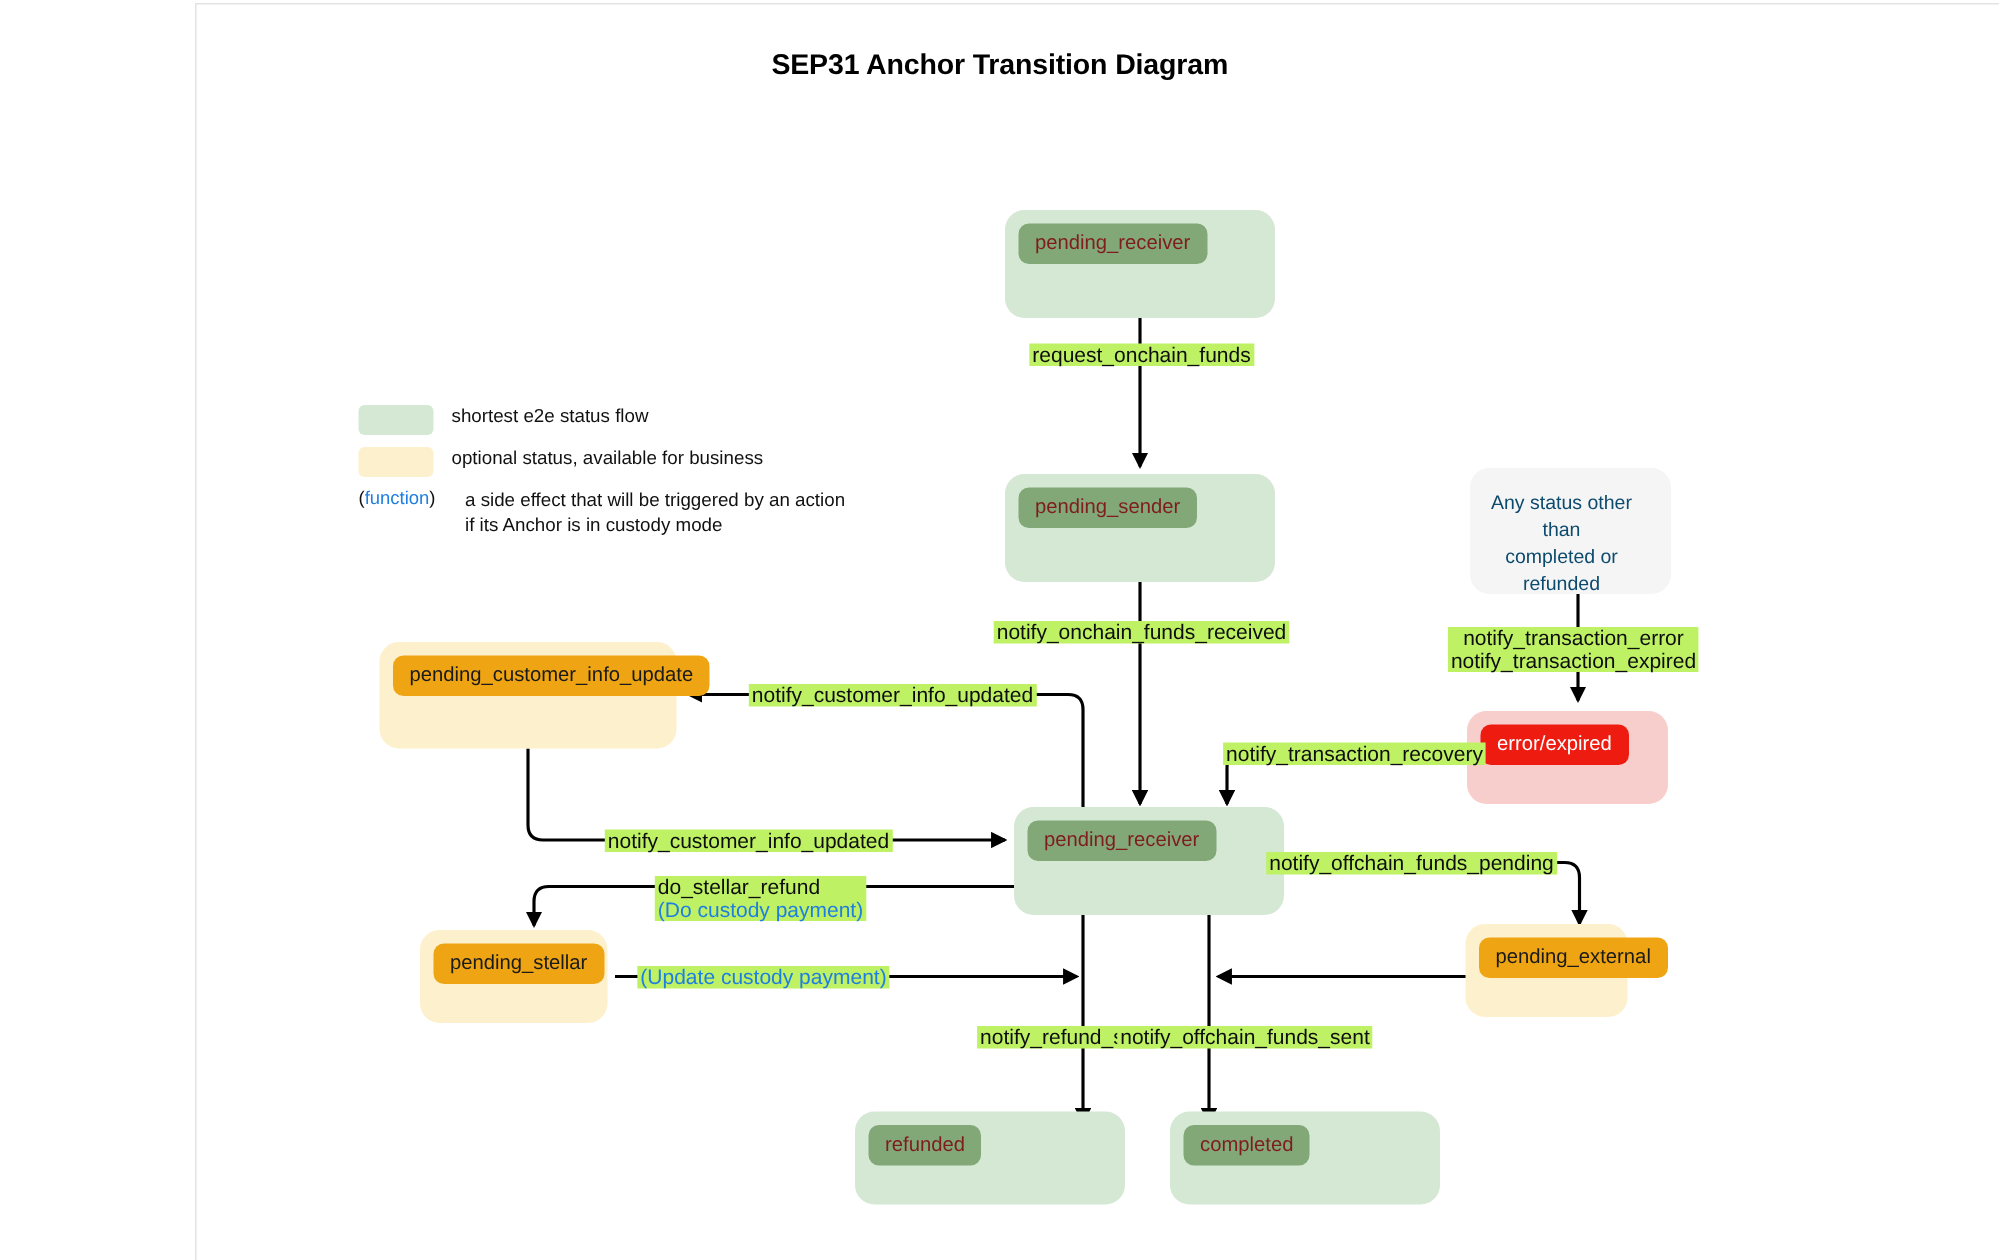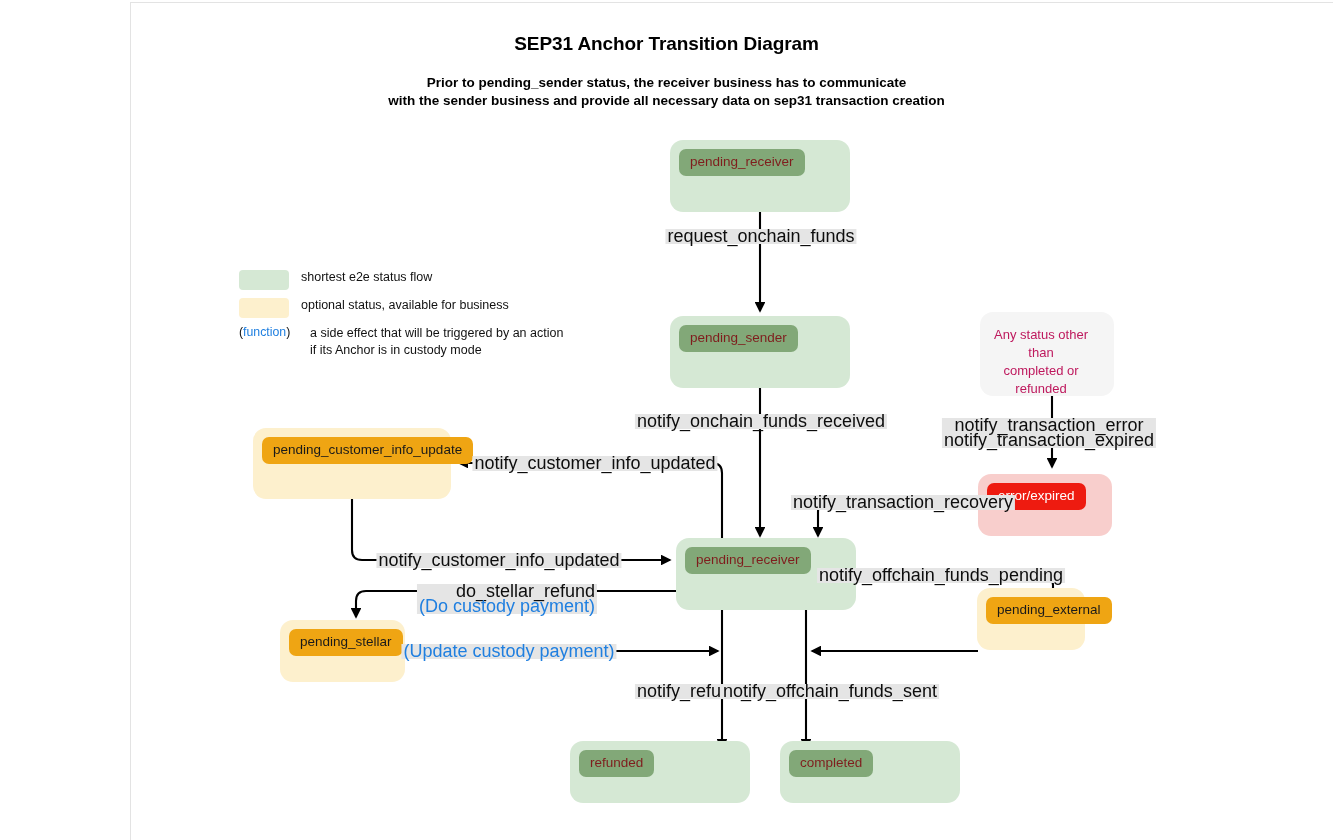--- a/index.html
+++ b/index.html
@@ -90,30 +90,30 @@
     background: #ee1b10;
     color: #ffffff;
   }
   .plain-text {
     position: absolute;
     left: 0; right: 12px;
     top: 14px;
     text-align: center;
     font-size: 13px;
     line-height: 18px;
-    color: #be185d;
+    color: #0c4a6e;
   }
   
   .elabel {
     position: absolute;
-    font-size: 18px;
+    font-size: 14px;
     line-height: 15px;
     color: #0d0d0d;
     white-space: nowrap;
-    background: #e5e5e5;
+    background: #bef264;
     padding: 0 2px;
   }
   .elabel.center { transform: translateX(-50%); text-align: center; }
   .elabel .fn { color: #1f7fe0; display: block; }
   .fn-only { color: #1f7fe0; }
   
   #legend {
     position: absolute;
     left: 239px;
     top: 268px;
@@ -153,24 +153,20 @@
   #legend-row-3 .legend-text { left: 71px; }
 </style>
 </head>
 <body>
 
 <div id="canvas">
 
   <div id="page-frame"></div>
 
   <div class="title" id="diagram-title">SEP31 Anchor Transition Diagram</div>
-  <div class="title" id="diagram-subtitle">
-    <div>Prior to pending_sender status, the receiver business has to communicate</div>
-    <div>with the sender business and provide all necessary data on sep31 transaction creation</div>
-  </div>
 
   <svg id="edges" xmlns="http://www.w3.org/2000/svg">
     <defs>
       <marker id="arrow" viewBox="0 0 10 10" refX="8.5" refY="5" markerWidth="5.2" markerHeight="5.2" orient="auto-start-reverse">
         <path d="M 0 0 L 10 5 L 0 10 z" fill="#000"></path>
       </marker>
     </defs>
     <g stroke="#000" stroke-width="2.1" fill="none" stroke-linecap="butt" stroke-linejoin="round" marker-end="url(#arrow)">
 
       <path d="M 760 212 L 760 311"></path>
@@ -241,21 +237,21 @@
   </div>
 
   <div class="node green" style="left:676px; top:538px; width:180px; height:72px;">
     <div class="chip green">pending_receiver</div>
   </div>
 
   <div class="node cream" style="left:280px; top:620px; width:125px; height:62px;">
     <div class="chip orange">pending_stellar</div>
   </div>
 
-  <div class="node cream" style="left:977px; top:588px; width:108px; height:62px;">
+  <div class="node cream" style="left:977px; top:616px; width:108px; height:62px;">
     <div class="chip orange">pending_external</div>
   </div>
 
   <div class="node green" style="left:570px; top:741px; width:180px; height:62px;">
     <div class="chip green">refunded</div>
   </div>
 
   <div class="node green" style="left:780px; top:741px; width:180px; height:62px;">
     <div class="chip green">completed</div>
   </div>
@@ -268,21 +264,21 @@
     <div>notify_transaction_error</div>
     <div>notify_transaction_expired</div>
   </div>
 
   <div class="elabel center" style="left:903px; top:495px;">notify_transaction_recovery</div>
 
   <div class="elabel center" style="left:595px; top:456px;">notify_customer_info_updated</div>
 
   <div class="elabel center" style="left:499px; top:553px;">notify_customer_info_updated</div>
 
-  <div class="elabel center" style="left:507px; top:584px; text-align:right;">
+  <div class="elabel center" style="left:507px; top:584px; text-align:left;">
     <div>do_stellar_refund</div>
     <div class="fn">(Do custody payment)</div>
   </div>
 
   <div class="elabel center fn-only" style="left:509px; top:644px;">(Update custody payment)</div>
 
   <div class="elabel center" style="left:941px; top:568px;">notify_offchain_funds_pending</div>
 
   <div class="elabel center" style="left:711px; top:684px;">notify_refund_sent</div>
 

